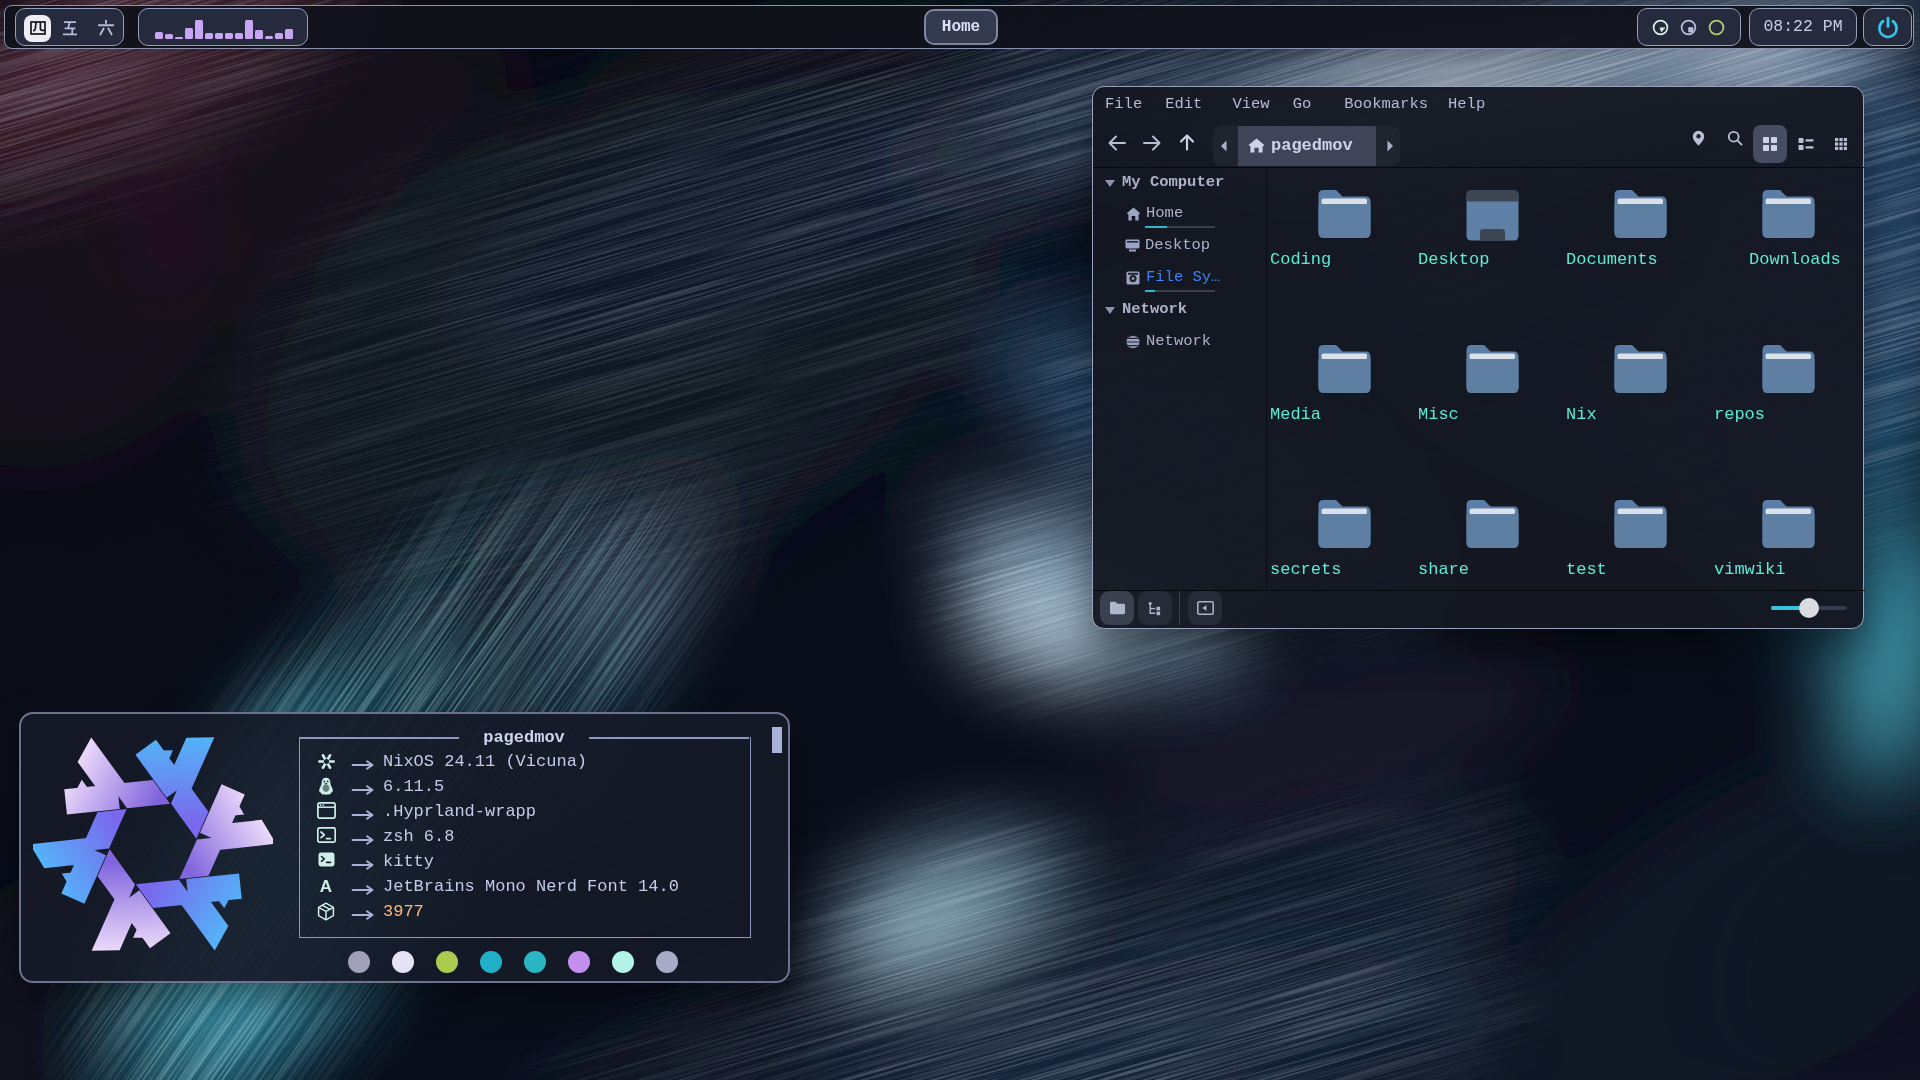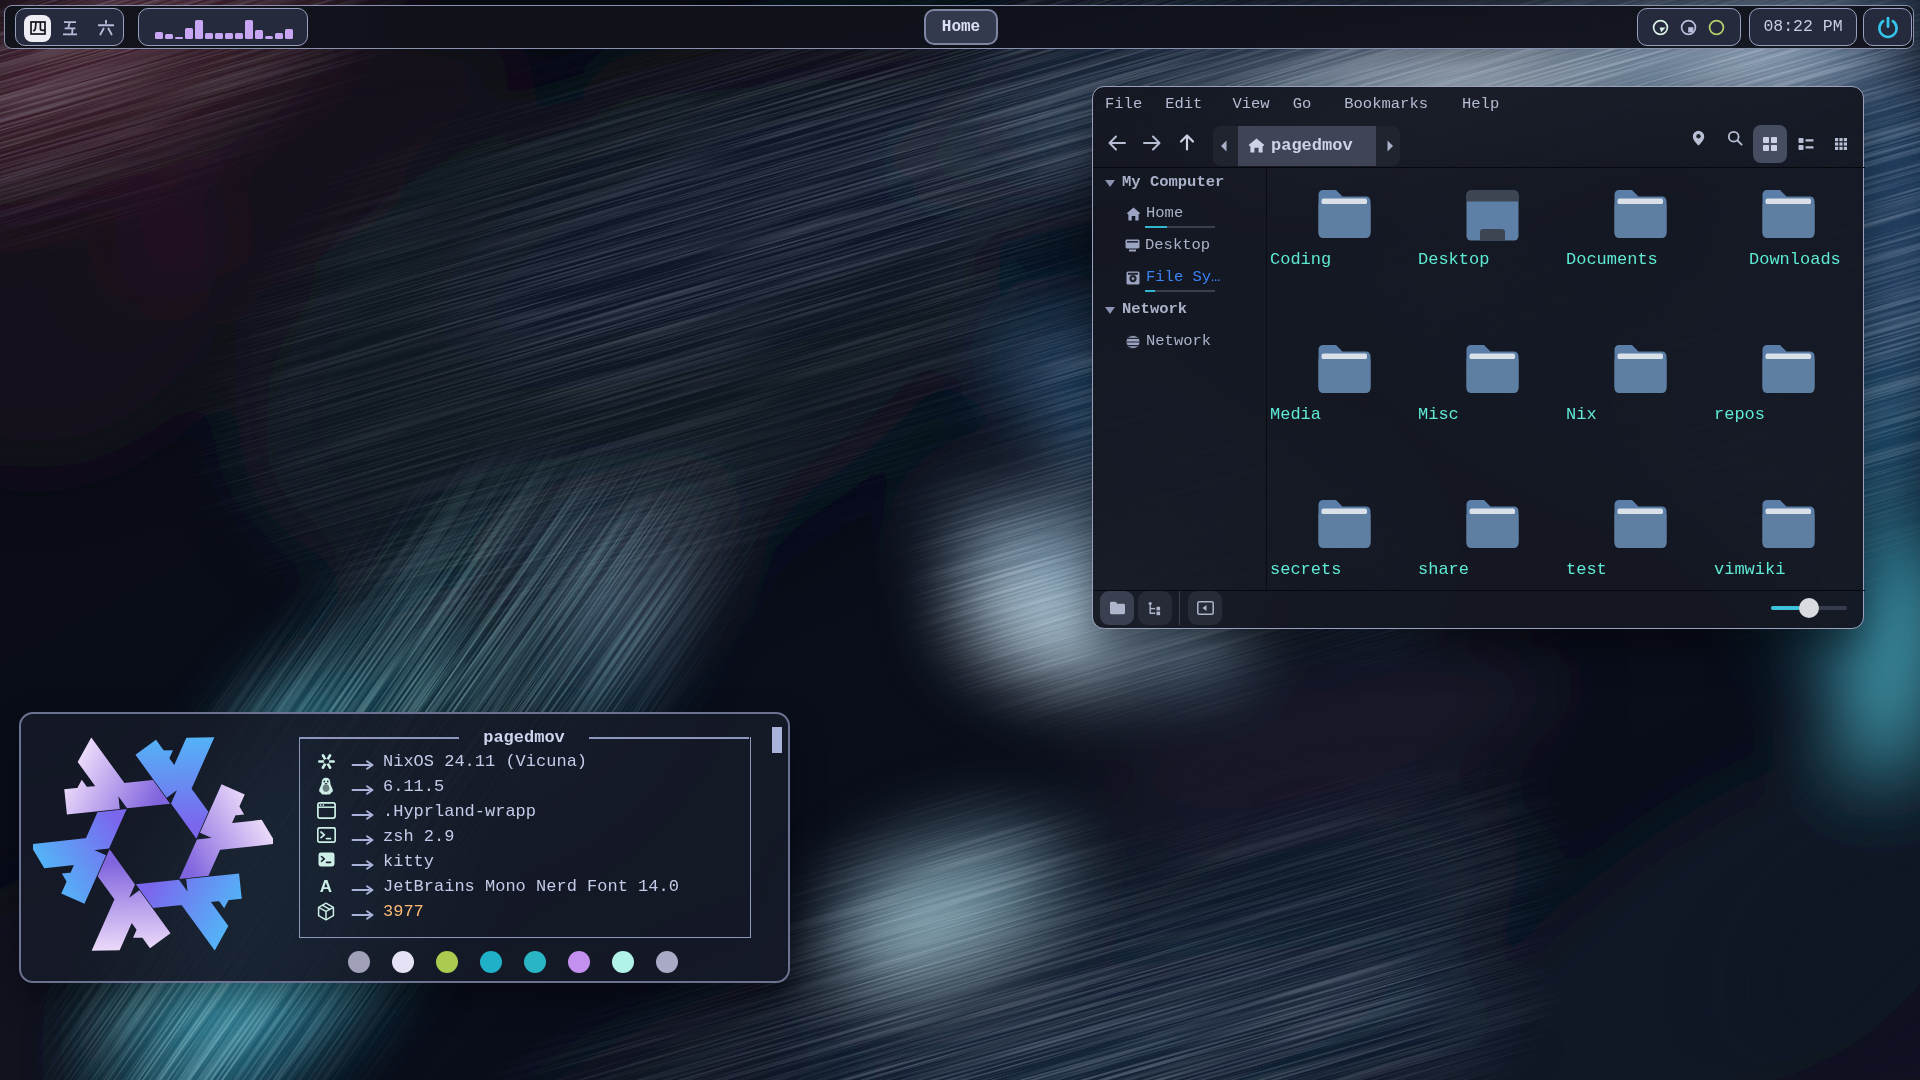--- a/index.html
+++ b/index.html
@@ -176,21 +176,21 @@
     <div style="position:absolute;left:12px;top:7px"><svg width="24" height="24" viewBox="0 0 24 24">
           <g stroke="#35c5ec" fill="none" stroke-linecap="round">
             <path stroke-width="2.6" d="M7.2 5.2 a8.6 8.6 0 1 0 9.6 0"></path>
             <line x1="12" y1="2.2" x2="12" y2="10.5" stroke-width="2.8"></line>
           </g>
         </svg></div>
   </div>
 </div>
 
 <div id="fmwin">
-  <div style="position:absolute;left:12px;top:8px;font:15.5px 'Liberation Mono',monospace;color:#b4bbd2;letter-spacing:0"><span style="margin-right:23px">File</span><span style="margin-right:30px">Edit</span><span style="margin-right:23px">View</span><span style="margin-right:33px">Go</span><span style="margin-right:34px">Bookmarks</span><span style="margin-right:23px">Help</span></div>
+  <div style="position:absolute;left:12px;top:8px;font:15.5px 'Liberation Mono',monospace;color:#b4bbd2;letter-spacing:0"><span style="margin-right:23px">File</span><span style="margin-right:30px">Edit</span><span style="margin-right:23px">View</span><span style="margin-right:33px">Go</span><span style="margin-right:20px">Bookmarks</span><span style="margin-right:23px">Help</span></div>
   <div style="position:absolute;left:14px;top:48px"><svg width="20" height="16" viewBox="0 0 20 16">
         <path d="M9 1.5 L2.5 8 L9 14.5 M2.5 8 H18" fill="none" stroke="#b7bed4" stroke-width="2" stroke-linecap="round" stroke-linejoin="round"></path>
       </svg></div>
   <div style="position:absolute;left:49px;top:48px"><svg width="20" height="16" viewBox="0 0 20 16">
         <path d="M11 1.5 L17.5 8 L11 14.5 M17.5 8 H2" fill="none" stroke="#b7bed4" stroke-width="2" stroke-linecap="round" stroke-linejoin="round"></path>
       </svg></div>
   <div style="position:absolute;left:86px;top:46px"><svg width="16" height="18" viewBox="0 0 16 18">
         <path d="M8 16.5 V2.5 M2 8.5 L8 2.5 L14 8.5" fill="none" stroke="#ccd2e4" stroke-width="2.2" stroke-linecap="round" stroke-linejoin="round"></path>
       </svg></div>
   <div style="position:absolute;left:120px;top:39px;width:187px;height:40px;background:#20242f;border-radius:8px"></div>
@@ -449,21 +449,21 @@
       </svg></div>
     <div style="position:absolute;left:362px;top:88px;font:17px 'Liberation Mono',monospace;color:#c2cbe8;white-space:nowrap">.Hyprland-wrapp</div>
     <div style="position:absolute;left:295px;top:113px;width:20px;text-align:center"><svg width="19" height="16" viewBox="0 0 19 16">
         <rect x="0.8" y="0.8" width="17.4" height="14.4" rx="1.8" fill="none" stroke="#cdefe7" stroke-width="1.7"></rect>
         <path d="M4 5 l3.4 2.8 L4 10.6" fill="none" stroke="#cdefe7" stroke-width="1.7" stroke-linecap="round" stroke-linejoin="round"></path>
         <line x1="9.5" y1="11.6" x2="13.5" y2="11.6" stroke="#cdefe7" stroke-width="1.7" stroke-linecap="round"></line>
       </svg></div>
     <div style="position:absolute;left:330px;top:119px"><svg width="28" height="12" viewBox="0 0 28 12">
         <path d="M1.5 6 H20.5 M16 2.2 L21.5 6 L16 9.8" fill="none" stroke="#a9b2d8" stroke-width="1.9" stroke-linecap="round" stroke-linejoin="round"></path>
       </svg></div>
-    <div style="position:absolute;left:362px;top:113px;font:17px 'Liberation Mono',monospace;color:#c2cbe8;white-space:nowrap">zsh 2.9</div>
+    <div style="position:absolute;left:362px;top:113px;font:17px 'Liberation Mono',monospace;color:#c2cbe8;white-space:nowrap">zsh 6.8</div>
     <div style="position:absolute;left:295px;top:138px;width:20px;text-align:center"><svg width="17" height="15" viewBox="0 0 17 15">
         <rect x="0.5" y="0.5" width="16" height="14" rx="2.4" fill="#cdefe7"></rect>
         <path d="M3.5 4.5 l2.8 2.4 -2.8 2.4" fill="none" stroke="#1b2030" stroke-width="1.6" stroke-linecap="round" stroke-linejoin="round"></path>
         <line x1="8.5" y1="10.4" x2="12.5" y2="10.4" stroke="#1b2030" stroke-width="1.6" stroke-linecap="round"></line>
       </svg></div>
     <div style="position:absolute;left:330px;top:144px"><svg width="28" height="12" viewBox="0 0 28 12">
         <path d="M1.5 6 H20.5 M16 2.2 L21.5 6 L16 9.8" fill="none" stroke="#a9b2d8" stroke-width="1.9" stroke-linecap="round" stroke-linejoin="round"></path>
       </svg></div>
     <div style="position:absolute;left:362px;top:138px;font:17px 'Liberation Mono',monospace;color:#c2cbe8;white-space:nowrap">kitty</div>
     <div style="position:absolute;left:295px;top:163px;width:20px;text-align:center"><svg width="18" height="18" viewBox="0 0 18 18">

